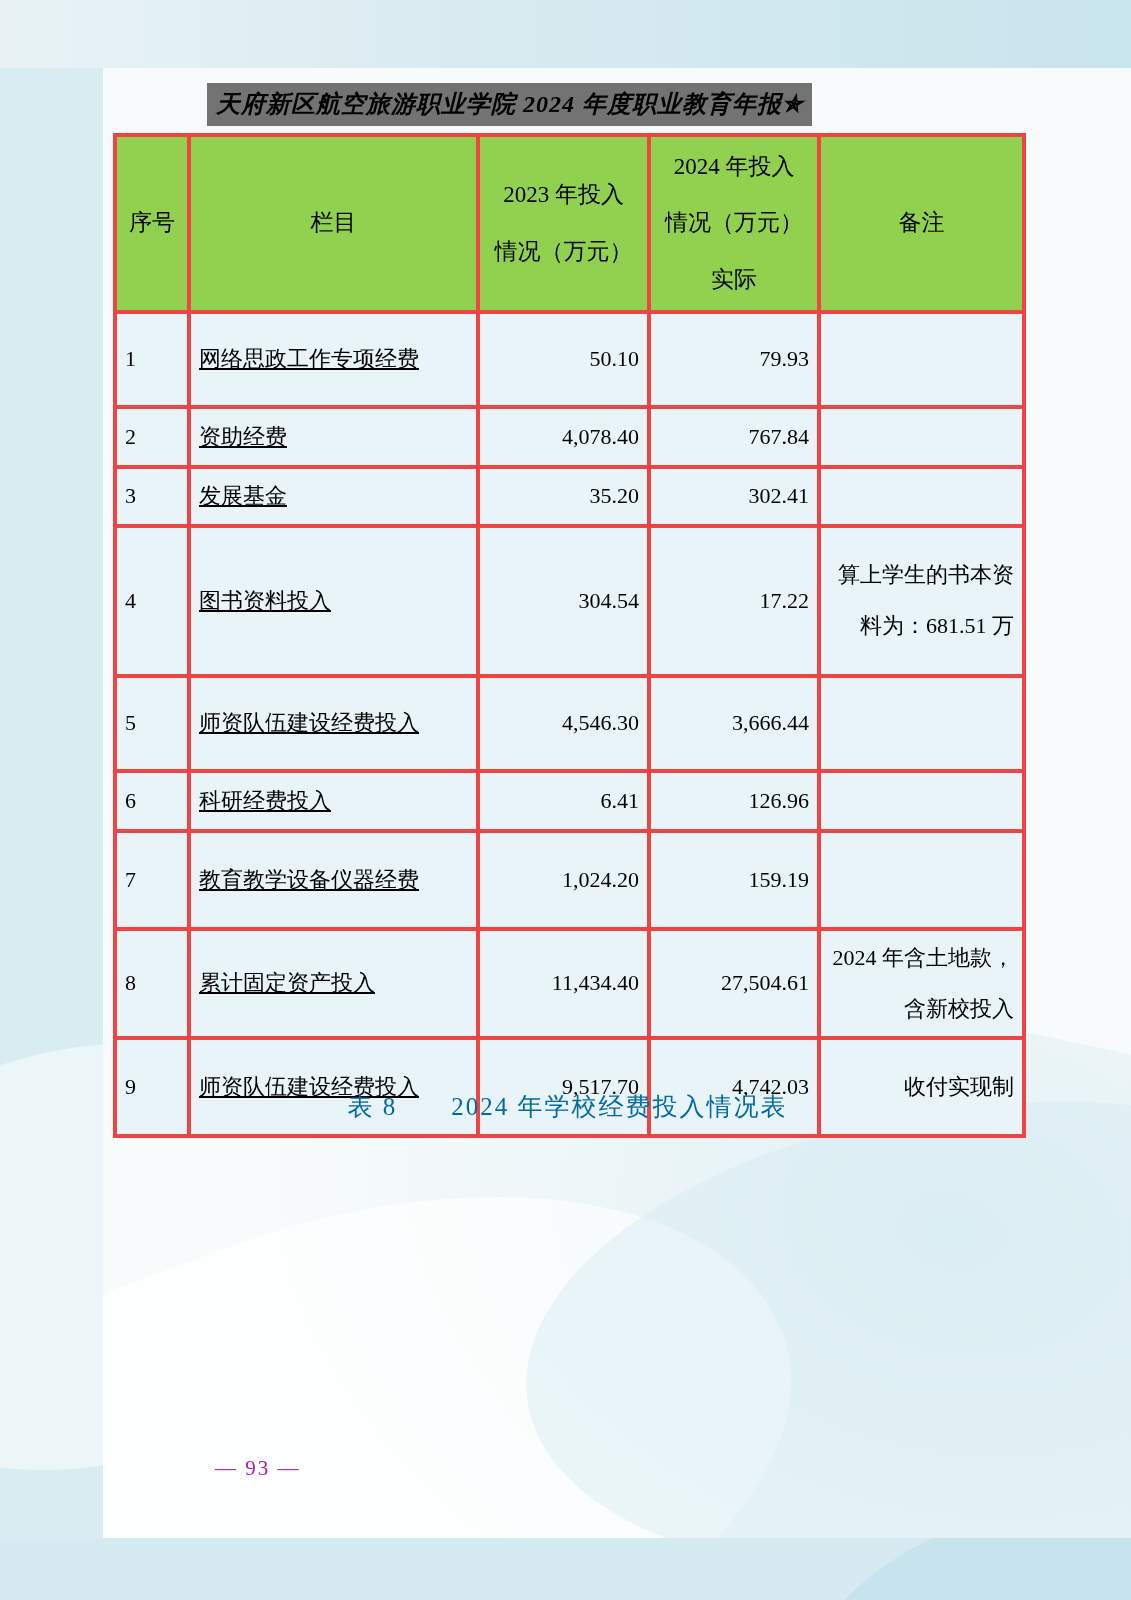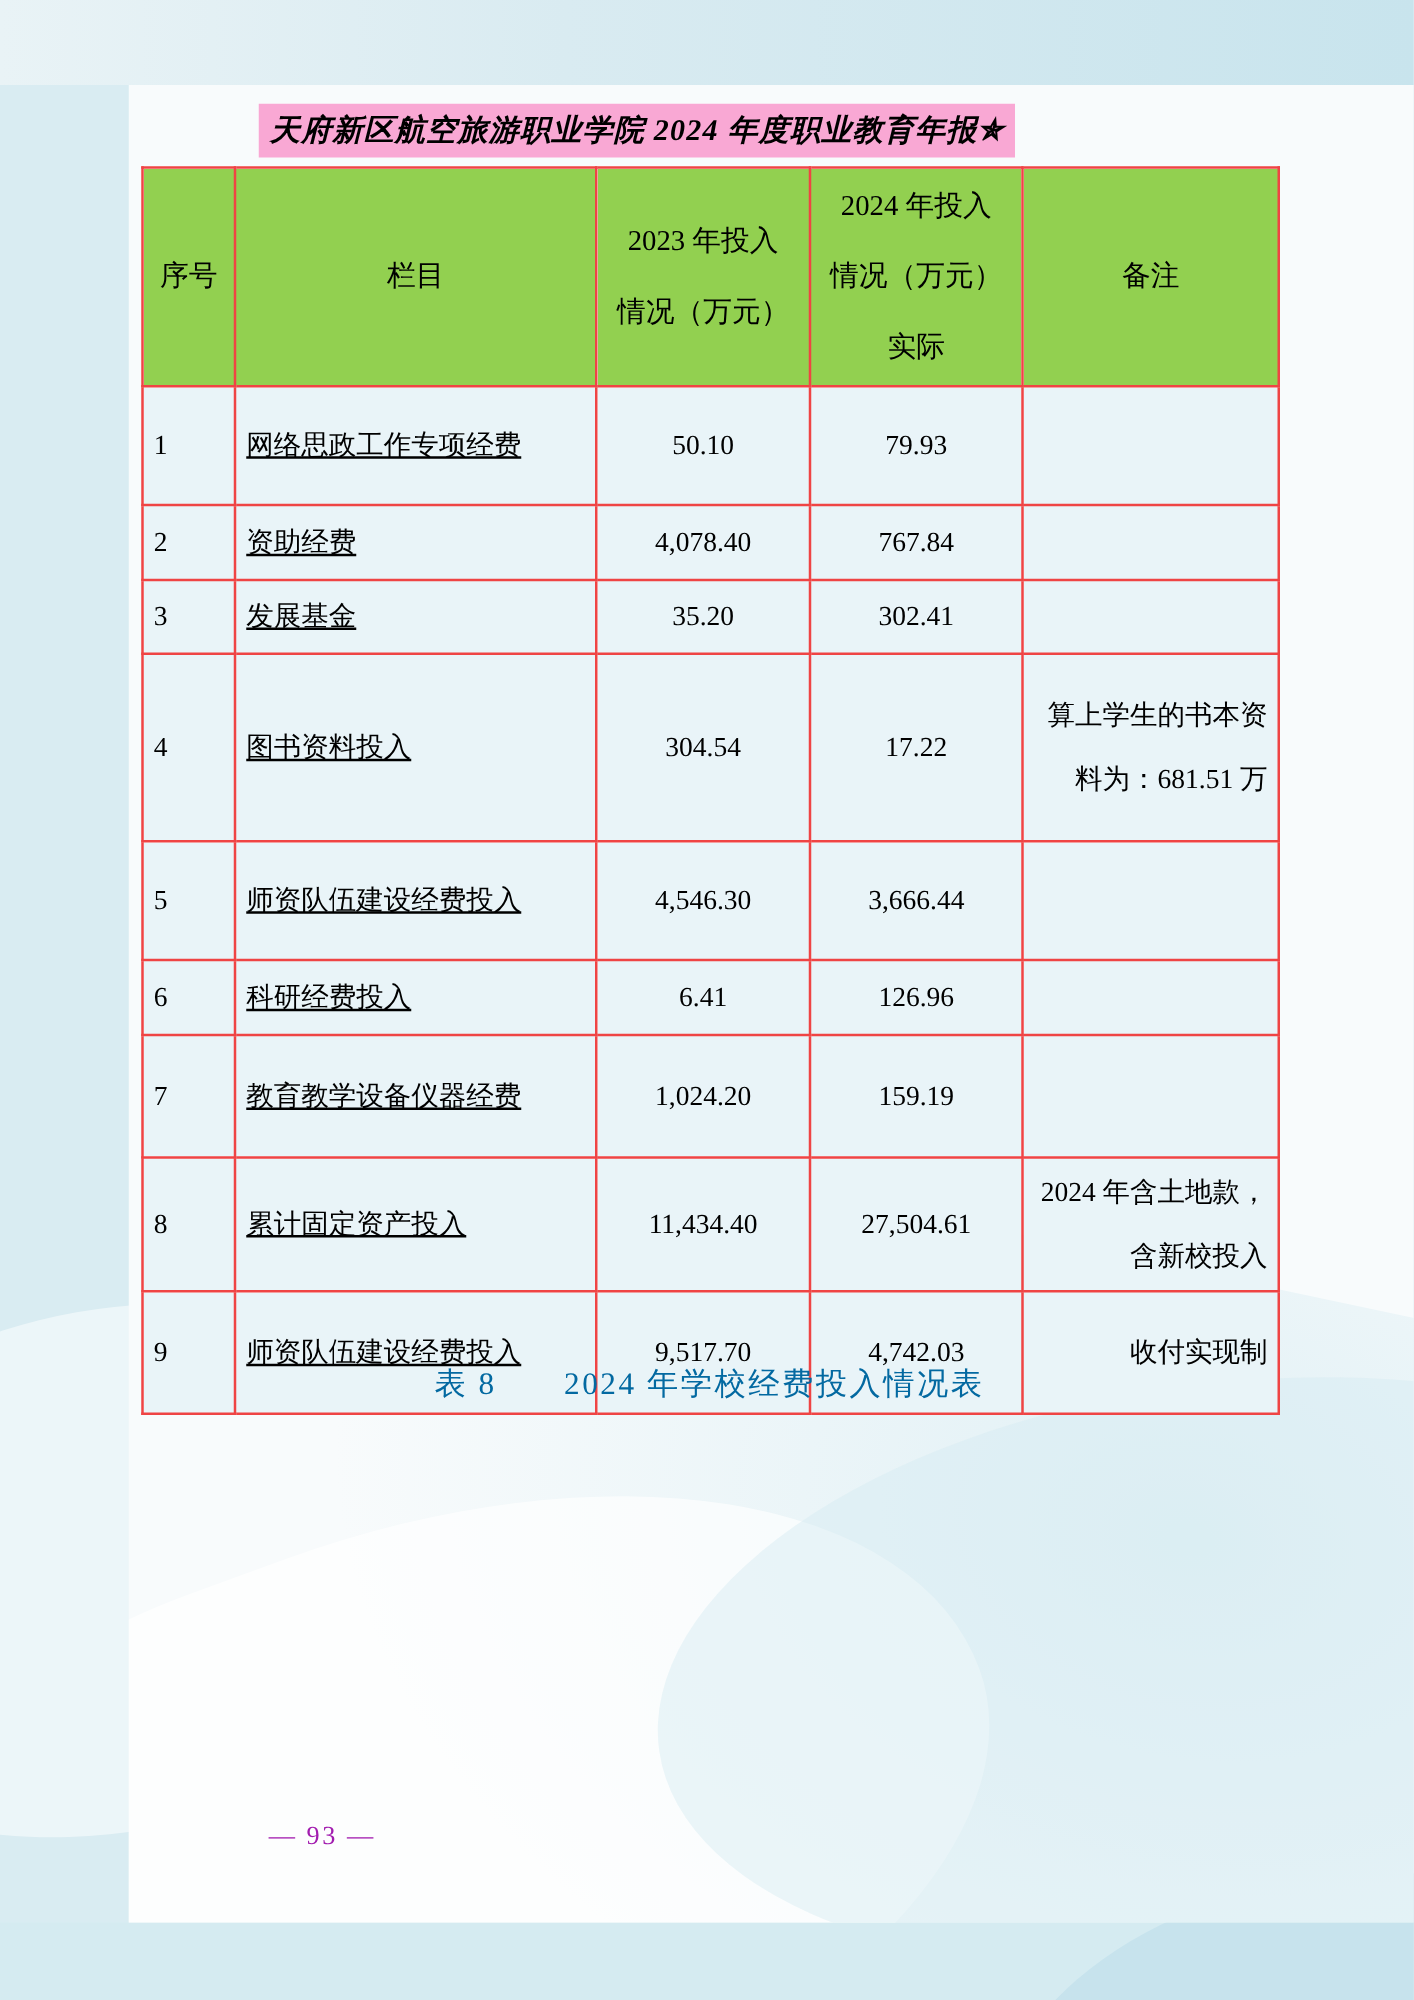--- a/index.html
+++ b/index.html
@@ -44,55 +44,55 @@
     transform:rotate(-20deg);border-radius:40% 60% 50% 50%;
   }
   .page-shape-c{
     position:absolute;left:420px;top:1040px;width:900px;height:460px;
     background:rgba(212,235,242,0.45);
     transform:rotate(-8deg);border-radius:50%;
   }
   
   .banner{
     position:absolute;left:104px;top:15px;
-    background:#f9a8d4;
+    background:#737373;
     padding:5px 9px 6px 9px;
     font-size:24px;font-weight:bold;font-style:italic;
     letter-spacing:1px;white-space:nowrap;color:#000;
   }
   
   table.report{
     position:absolute;left:10px;top:65px;width:909px;height:960px;
     border-collapse:collapse;table-layout:fixed;
     background:transparent;
   }
   table.report col.c-no{width:74px;}
   table.report col.c-item{width:289px;}
   table.report col.c-2023{width:171px;}
   table.report col.c-2024{width:170px;}
   table.report col.c-remark{width:205px;}
   table.report td,table.report th{
-    border:2px solid #ef4444;
+    border:4px solid #ef4444;
     font-size:22px;font-weight:normal;
     line-height:2.3;
     vertical-align:middle;
     background:#e9f4f8;
     padding:2px 8px;
     overflow:hidden;
   }
   table.report tr.head th{
     background:#92d050;
     text-align:center;
     white-space:pre-line;
     line-height:2.45;
     font-size:23px;
   }
   td.no{padding-left:10px;text-align:left;}
   td.item{padding-left:16px;text-align:left;text-decoration:underline;}
-  td.num{padding-left:10px;text-align:center;}
+  td.num{padding-left:10px;text-align:right;}
   td.remark{padding-left:12px;padding-right:6px;text-align:right;line-height:2.25;}
   
   tr.head  {height:148px;}
   tr.r1{height:95px;} tr.r2{height:60px;} tr.r3{height:59px;}
   tr.r4{height:150px;} tr.r5{height:95px;} tr.r6{height:60px;}
   tr.r7{height:98px;} tr.r8{height:97px;} tr.r9{height:98px;}
   
   .caption{
     position:absolute;left:10px;top:1022px;width:909px;
     text-align:center;font-size:25px;letter-spacing:2px;color:#0369a1;

